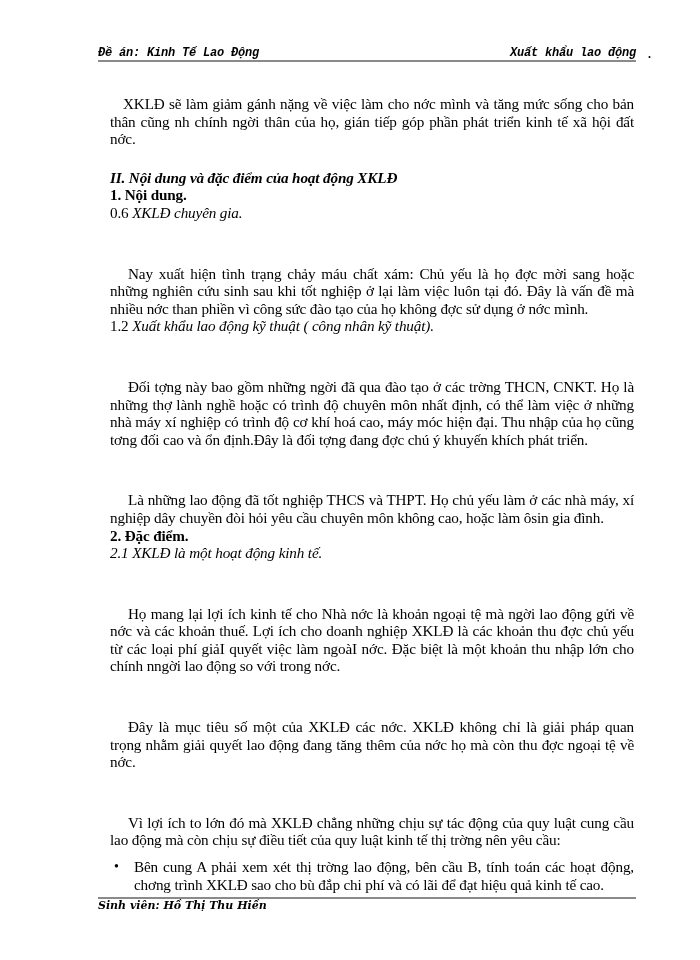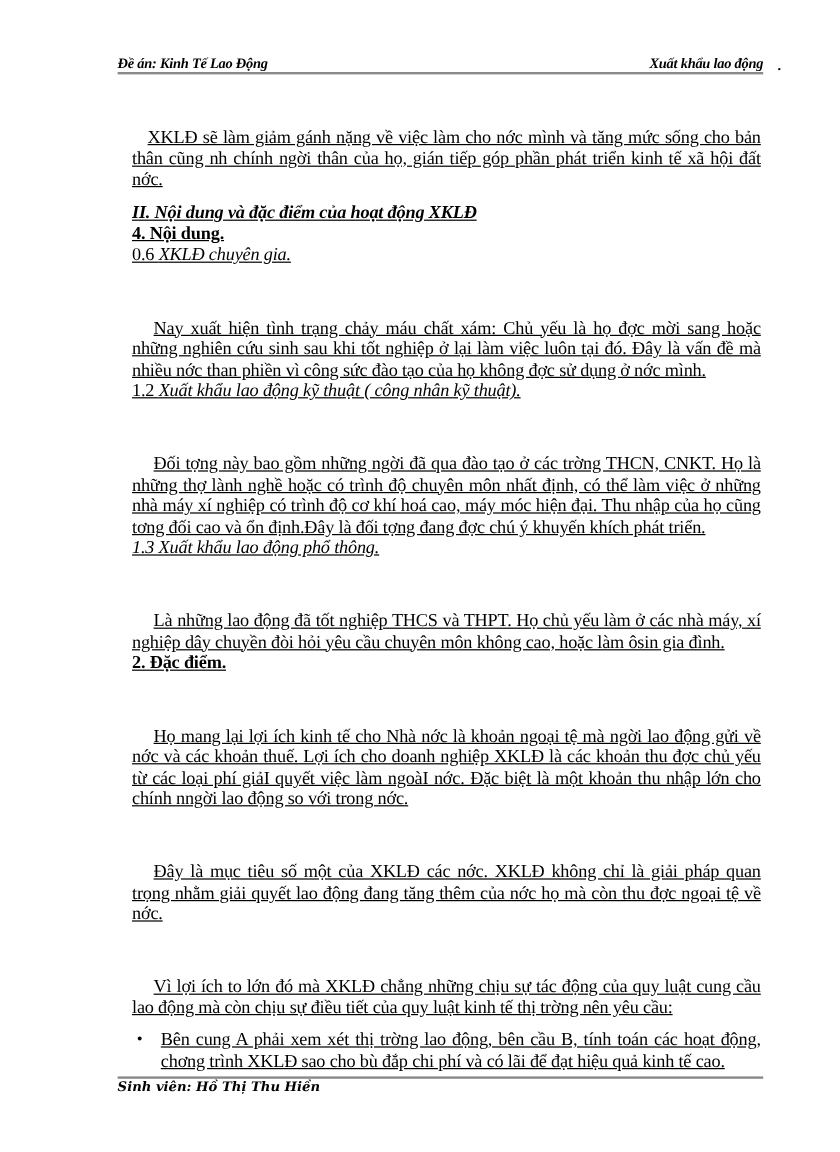--- a/index.html
+++ b/index.html
@@ -1,25 +1,25 @@
 <!DOCTYPE html>
 <html><head>
 <meta charset="utf-8">
 <style>
   html, body { margin: 0; padding: 0; background: #ffffff; }
   body { width: 700px; height: 960px; position: relative; overflow: hidden; font-family: "Liberation Serif", "DejaVu Serif", serif; color: #000; }
   .page { position: absolute; left: 0; top: 0; width: 700px; height: 960px; background: #fff; }
 
   .header { position: absolute; left: 98px; top: 44px; width: 538px; height: 16px; border-bottom: 2px solid #8a8a8a; }
-  .header .left, .header .right { position: absolute; bottom: 0px; font-family: Liberation Serif, serif; font-style: italic; font-weight: bold; font-size: 12px; line-height: 14px; letter-spacing: -0.2px; text-align: center; }
+  .header .left, .header .right { position: absolute; bottom: 0px; font-family: Liberation Mono, monospace; font-style: italic; font-weight: bold; font-size: 12px; line-height: 14px; letter-spacing: -0.2px; text-align: center; }
   .header .left { left: 0; }
   .header .right { right: 0; }
   .header-dot { position: absolute; left: 648px; top: 47px; font-size: 12px; font-weight: bold; }
 
-  .body { position: absolute; left: 110px; top: 106px; width: 524px; font-size: 15.2px; line-height: 17.6px; letter-spacing: -0.15px; text-decoration: underline; }
+  .body { position: absolute; left: 110px; top: 95px; width: 524px; font-size: 15.2px; line-height: 17.6px; letter-spacing: -0.15px; }
   .body p { margin: 0; text-align: justify; }
   .body p.indent { text-indent: 13px; }
   .body p.indent2 { text-indent: 18px; margin-top: 43px; }
   .body p.gap { margin-top: 17px; }
   .h2 { font-style: italic; font-weight: bold; }
   .h3 { font-weight: bold; }
 
   .bullet-list { list-style: none; margin: 9px 0 0 0; padding: 0 0 0 24px; }
   .bullet-list li { position: relative; text-align: justify; }
   .bullet-list li .dot { position: absolute; left: -20px; top: 0; font-size: 14px; }
@@ -34,32 +34,32 @@
 
   <div class="header">
     <span class="left">Đề án: Kinh Tế Lao Động</span>
     <span class="right">Xuất khẩu lao động</span>
   </div>
   <span class="header-dot">.</span>
 
   <div class="body">
     <p class="indent">XKLĐ sẽ làm giảm gánh nặng về việc làm cho nớc   mình và tăng mức sống cho bản thân cũng nh   chính ngời   thân của họ, gián tiếp góp phần phát triển kinh tế xã hội đất nớc.</p>
 
-    <p class="gap h2" style="margin-top:10px;">II. Nội dung và đặc điểm của hoạt động XKLĐ</p>
-    <p class="h3">4.  Nội dung.</p>
+    <p class="gap h2" style="margin-top:21px;">II. Nội dung và đặc điểm của hoạt động XKLĐ</p>
+    <p class="h3">1.  Nội dung.</p>
     <p><span>0.6 </span><span class="it" style="font-style:italic">XKLĐ chuyên gia.</span></p>
     <p class="indent2">Nay xuất hiện tình trạng chảy máu chất xám: Chủ yếu là họ đợc   mời sang hoặc những nghiên cứu sinh sau khi tốt nghiệp ở lại làm việc luôn tại đó. Đây là vấn đề mà nhiều nớc   than phiền vì công sức đào tạo của họ không đợc   sử dụng ở nớc   mình.</p>
 
     <p><span>1.2 </span><span style="font-style:italic">Xuất khẩu lao động kỹ thuật ( công nhân kỹ thuật).</span></p>
     <p class="indent2">Đối tợng   này bao gồm những ngời   đã qua đào tạo ở các trờng   THCN, CNKT. Họ là những thợ lành nghề hoặc có trình độ chuyên môn nhất định, có thể làm việc ở những nhà máy xí nghiệp có trình độ cơ khí hoá cao, máy móc hiện đại. Thu nhập của họ cũng tơng   đối cao và ổn định.Đây là đối tợng   đang đợc   chú ý khuyến khích phát triển.</p>
 
-    <p style="font-style:italic">1.3 Xuất khẩu lao động phổ thông.</p>
     <p class="indent2">Là những lao động đã tốt nghiệp THCS và THPT. Họ chủ yếu làm ở các nhà máy, xí nghiệp dây chuyền đòi hỏi yêu cầu chuyên môn không cao, hoặc làm ôsin gia đình.</p>
 
     <p class="h3">2.  Đặc điểm.</p>
+    <p style="font-style:italic">2.1 XKLĐ là một hoạt động kinh tế.</p>
     <p class="indent2">Họ mang lại lợi ích kinh tế cho Nhà nớc   là khoản ngoại tệ mà ngời   lao động gửi về nớc   và các khoản thuế. Lợi ích cho doanh nghiệp XKLĐ là các khoản thu đợc chủ yếu từ các loại phí giảI quyết việc làm ngoàI nớc.   Đặc biệt là một khoản thu nhập lớn cho chính nngời   lao động so với trong nớc.</p>
     <p class="indent2">Đây là mục tiêu số một của XKLĐ các nớc.   XKLĐ không chỉ là giải pháp quan trọng nhằm giải quyết lao động đang tăng thêm của nớc   họ mà còn thu đợc   ngoại tệ về nớc.</p>
     <p class="indent2">Vì lợi ích to lớn đó mà XKLĐ chẳng những chịu sự tác động của quy luật cung cầu lao động mà còn chịu sự điều tiết của quy luật kinh tế thị trờng   nên yêu cầu:</p>
 
     <ul class="bullet-list">
       <li>
         <span class="dot">•</span>
         <span>Bên cung A phải xem xét thị trờng   lao động, bên cầu B, tính toán các hoạt động, chơng   trình XKLĐ sao cho bù đắp chi phí và có lãi để đạt hiệu quả kinh tế cao.</span>
       </li>
     </ul>

